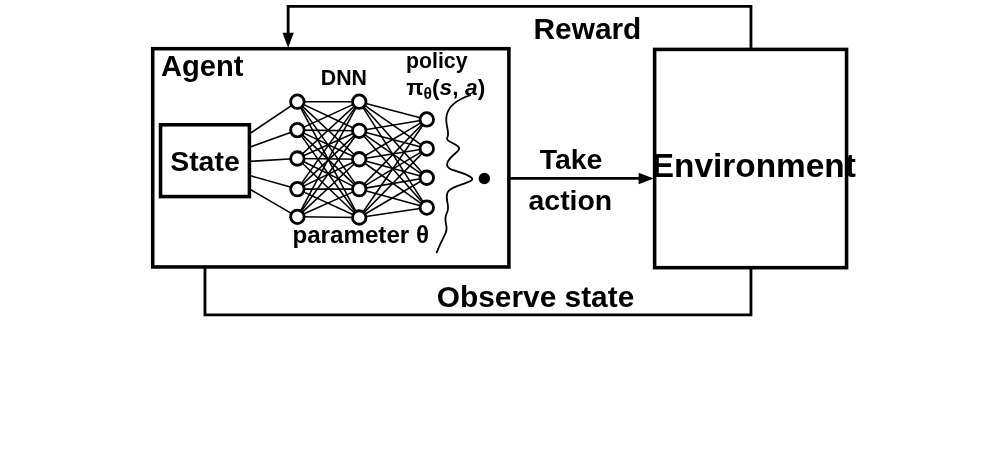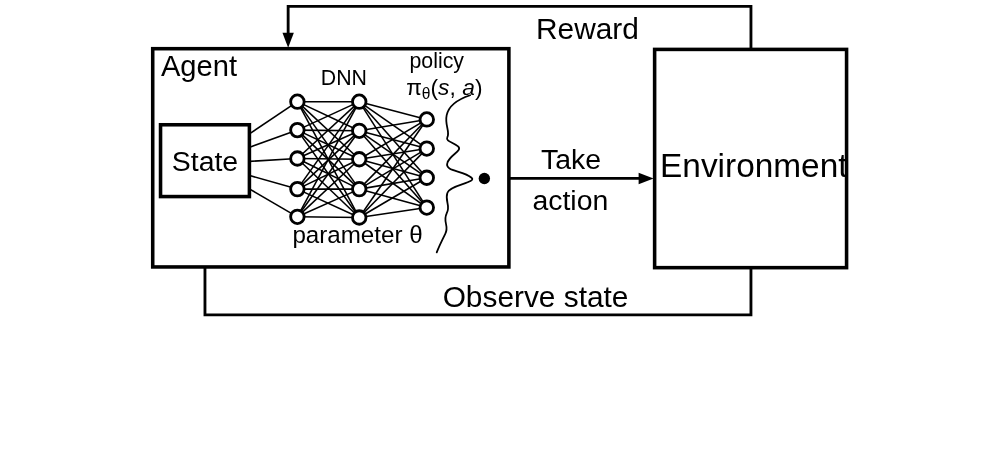--- a/index.html
+++ b/index.html
@@ -1,16 +1,16 @@
 <!DOCTYPE html>
 <html style="--ink: #000000; --bg: #ffffff;"><head>
 <meta charset="utf-8">
 <style>
   html,body{margin:0;padding:0;background:var(--bg,#fff);}
-  .canvas{width:1000px;height:332px;background:var(--bg,#fff);position:relative;overflow:hidden;}
+  .canvas{width:1000px;height:332px;background:var(--bg,#fff);position:relative;overflow:hidden;font-weight:bold;}
   svg{display:block;width:100%;height:100%;}
   .box{fill:var(--bg,#fff);stroke:var(--ink,#000);stroke-width:5;}
   .aline{fill:none;stroke:var(--ink,#000);stroke-width:4;stroke-linecap:square;}
   .head{fill:var(--ink,#000);stroke:none;}
   .squiggle{fill:none;stroke:var(--ink,#000);stroke-width:2.5;stroke-linecap:round;}
   text{font-family:"Liberation Sans","DejaVu Sans",sans-serif;fill:var(--ink,#000);}
   .mid{text-anchor:middle;}
   .it{font-style:italic;}
   .f22{font-size:22px;} .f30{font-size:30px;} .f32{font-size:32px;} .f34{font-size:34px;}
   .f40{font-size:40px;} .f41{font-size:41px;} .f42{font-size:42px;} .f47{font-size:47px;}

